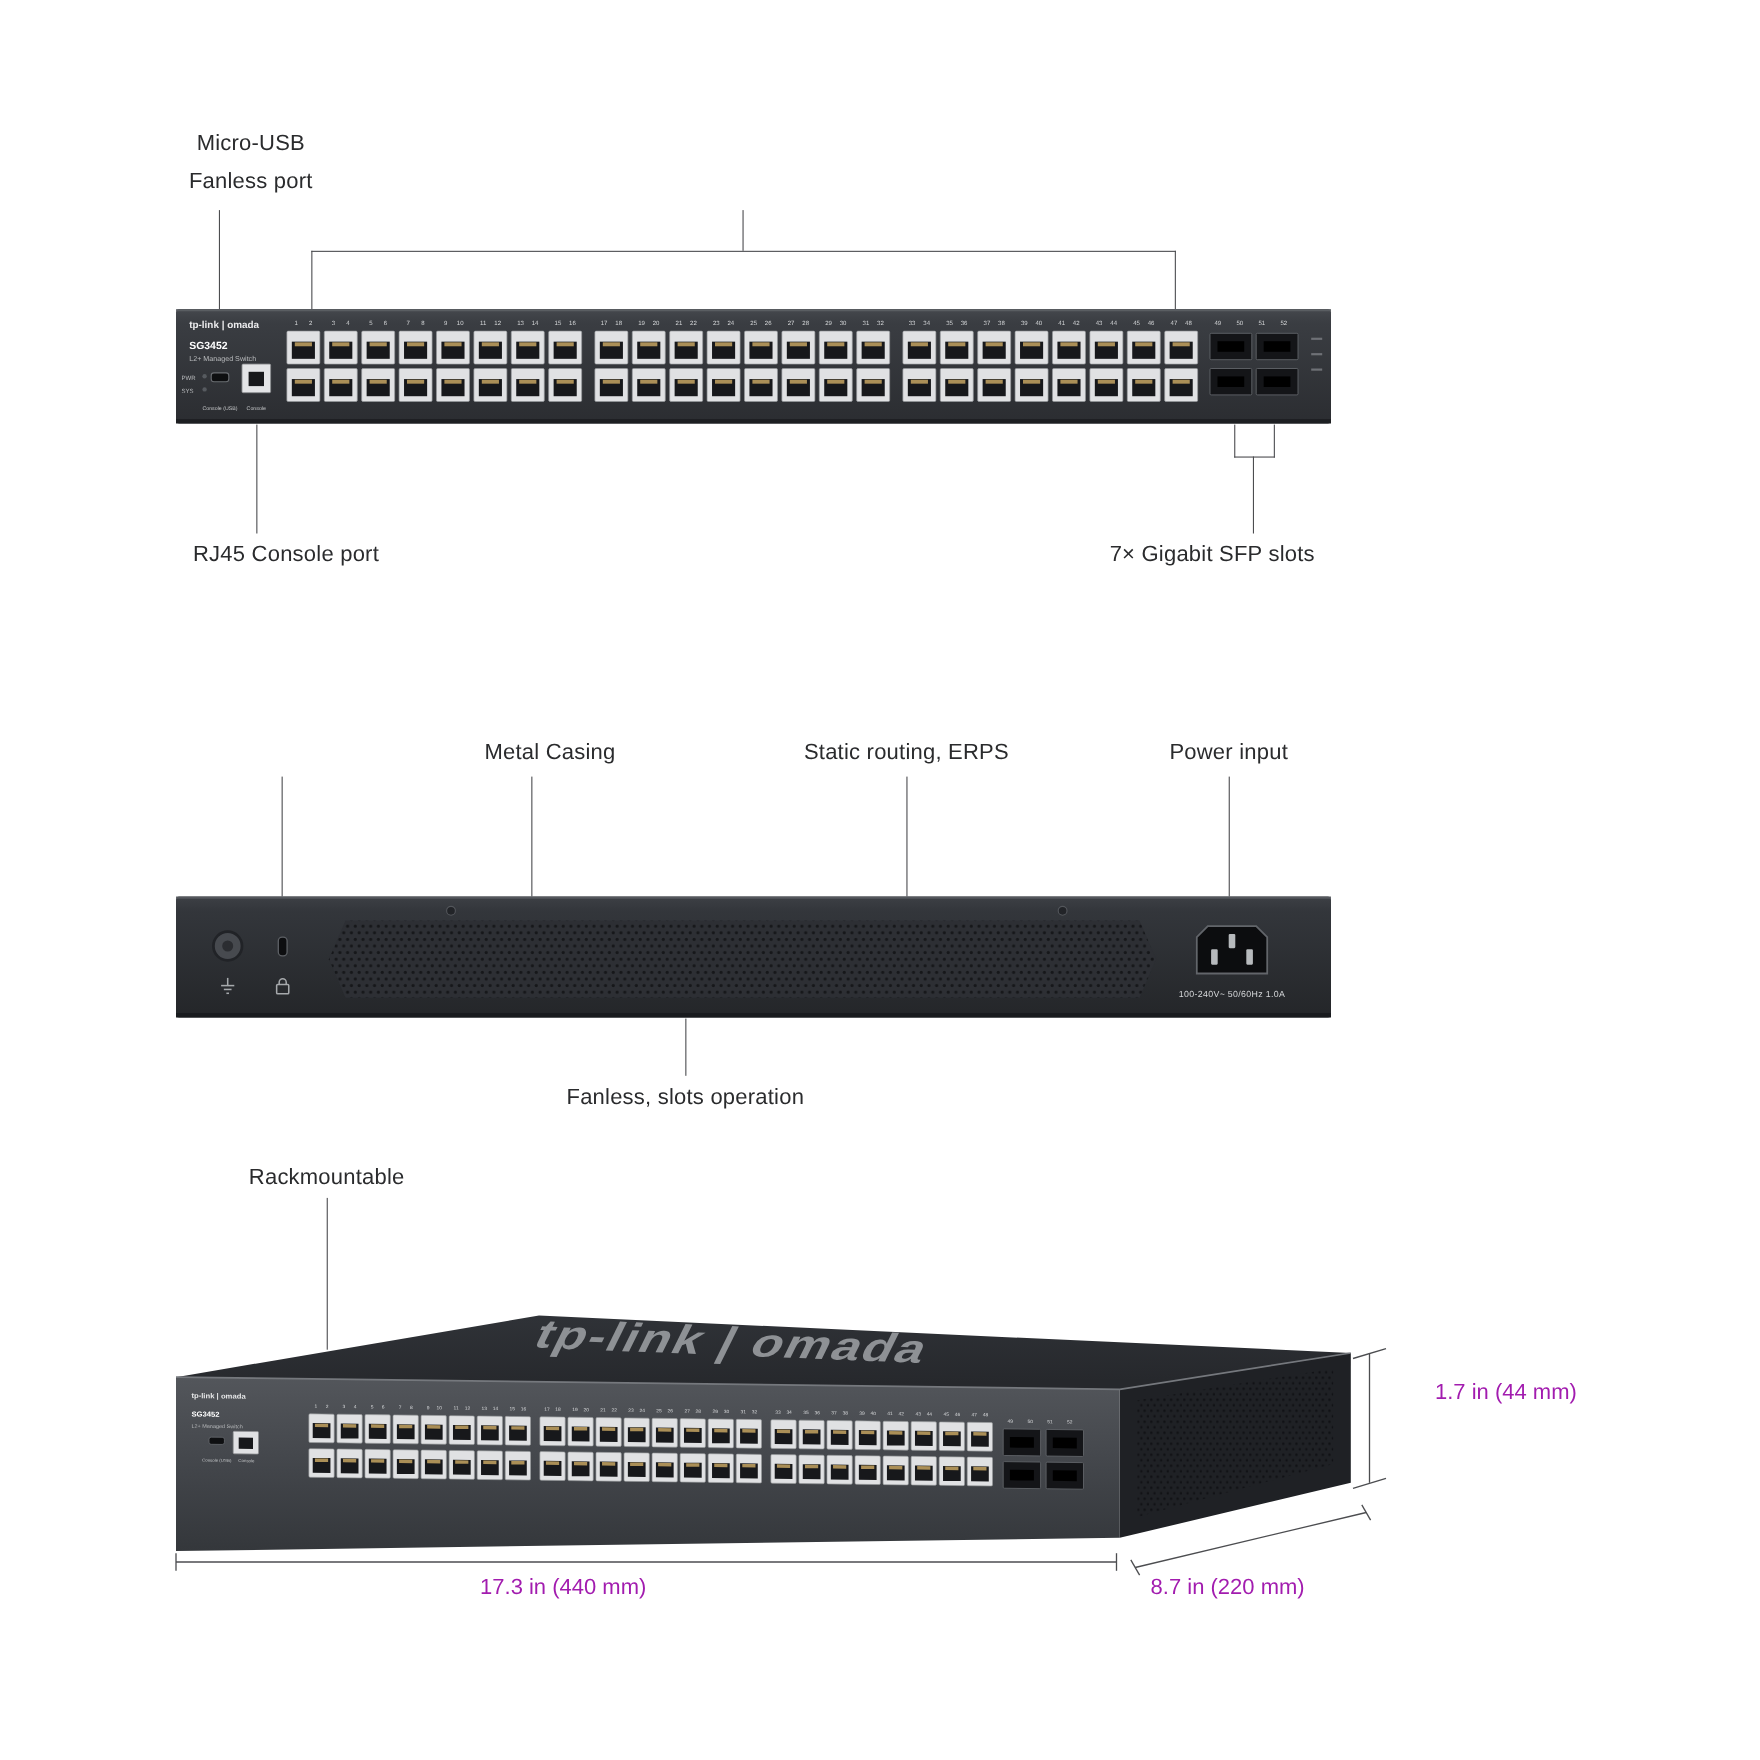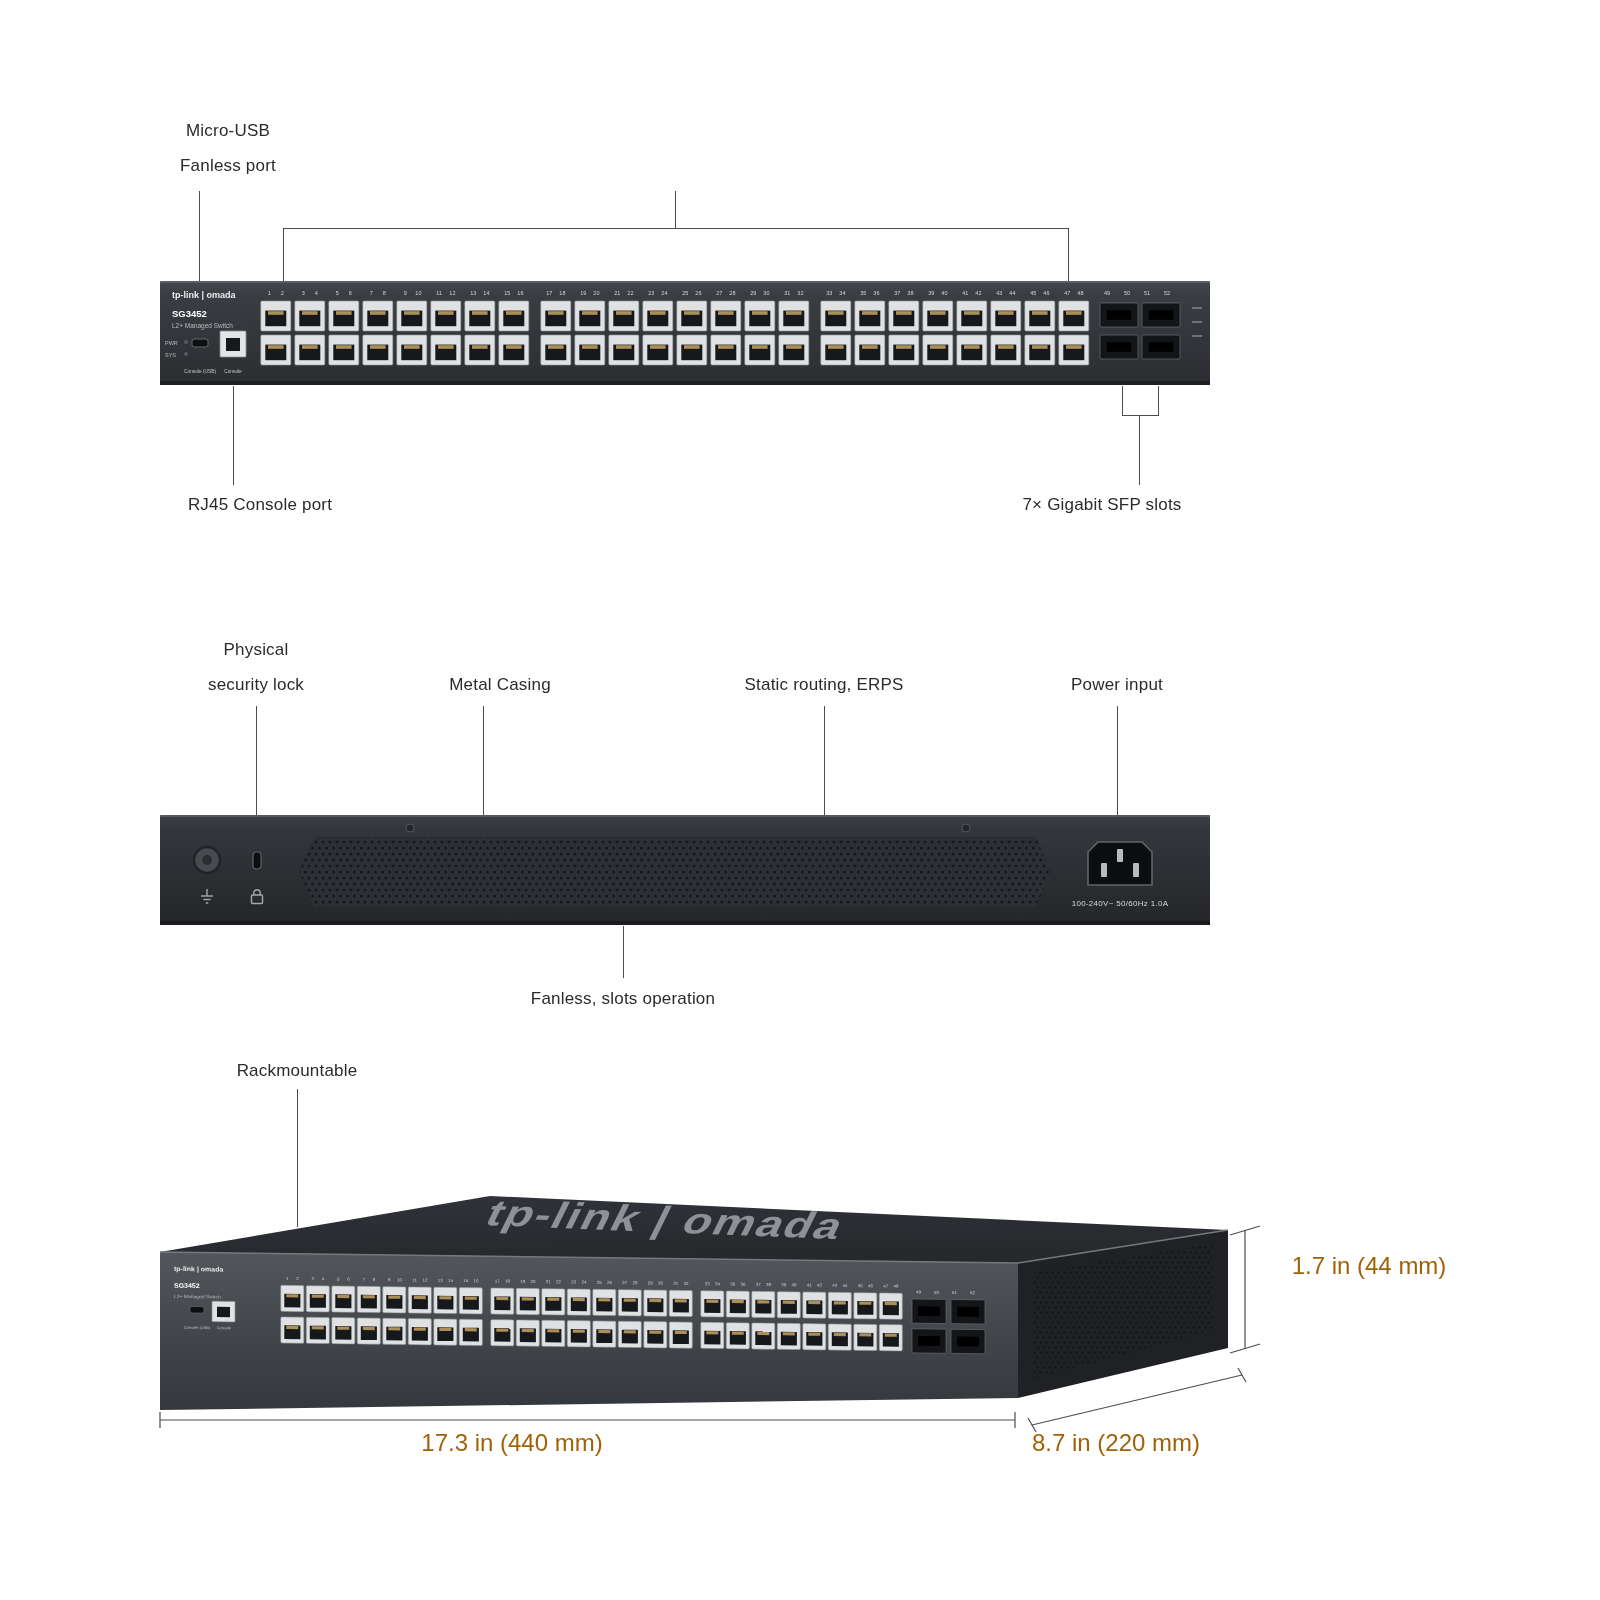--- a/index.html
+++ b/index.html
@@ -1,19 +1,19 @@
 <!DOCTYPE html>
 <html><head>
 <meta charset="utf-8">
 <style>
   *{box-sizing:border-box;margin:0;padding:0}
   html,body{background:#ffffff}
   .canvas{position:relative;width:1600px;height:1600px;background:#fff;overflow:hidden;font-family:"Liberation Sans",sans-serif}
-  .callout{position:absolute;font-size:17px;line-height:35px;color:#2a2b2d;text-align:center;letter-spacing:.2px}
-  .dimlabel{position:absolute;font-size:24px;line-height:30px;color:#a16207;text-align:center}
+  .callout{position:absolute;font-size:20px;line-height:35px;color:#2a2b2d;text-align:center;letter-spacing:.2px}
+  .dimlabel{position:absolute;font-size:20px;line-height:30px;color:#a21caf;text-align:center}
   .cline{position:absolute;background:#4c4d50}
   .device{position:absolute;overflow:visible}
   svg text{font-family:"Liberation Sans",sans-serif}
   .t-brand{font:700 9px "Liberation Sans",sans-serif;fill:#ececee}
   .t-model{font:700 9.5px "Liberation Sans",sans-serif;fill:#ffffff}
   .t-sub{font:6.5px "Liberation Sans",sans-serif;fill:#b9bbbd}
   .t-led{font:5.5px "Liberation Sans",sans-serif;fill:#b9bbbd}
   .t-tiny{font:4.8px "Liberation Sans",sans-serif;fill:#c3c5c7}
   .t-num{font:5.5px "Liberation Sans",sans-serif;fill:#d4d6d8}
   .t-rating{font:8px "Liberation Sans",sans-serif;fill:#d6d8da;letter-spacing:.3px}
@@ -380,24 +380,20 @@
           <rect x="982" y="54" width="38" height="24" rx="1" fill="#141518" stroke="#63666b" stroke-width="0.8"></rect>
           <rect x="988.8" y="61.2" width="24.3" height="9.6" fill="#000000"></rect>
         </g>
         <text x="1004" y="14" class="t-num">52</text>
       </g>
     <rect x="1032" y="26" width="10" height="2" fill="#6e7176"></rect>
     <rect x="1032" y="40" width="10" height="2" fill="#6e7176"></rect>
     <rect x="1032" y="54" width="10" height="2" fill="#6e7176"></rect>
   </svg>
 
-  <div class="callout" style="left:146px;top:632px;width:220px">
-    <div>Physical</div>
-    <div>security lock</div>
-  </div>
   <div class="callout" style="left:390px;top:667px;width:220px">Metal Casing</div>
   <div class="callout" style="left:694px;top:667px;width:260px">Static routing, ERPS</div>
   <div class="callout" style="left:1007px;top:667px;width:220px">Power input</div>
   <div class="callout" style="left:493px;top:981px;width:260px">Fanless, slots operation</div>
 
   <div class="cline" style="left:256px;top:706px;width:1px;height:109px"></div>
   <div class="cline" style="left:483px;top:706px;width:1px;height:109px"></div>
   <div class="cline" style="left:824px;top:706px;width:1px;height:109px"></div>
   <div class="cline" style="left:1117px;top:706px;width:1px;height:109px"></div>
   <div class="cline" style="left:623px;top:926px;width:1px;height:52px"></div>

